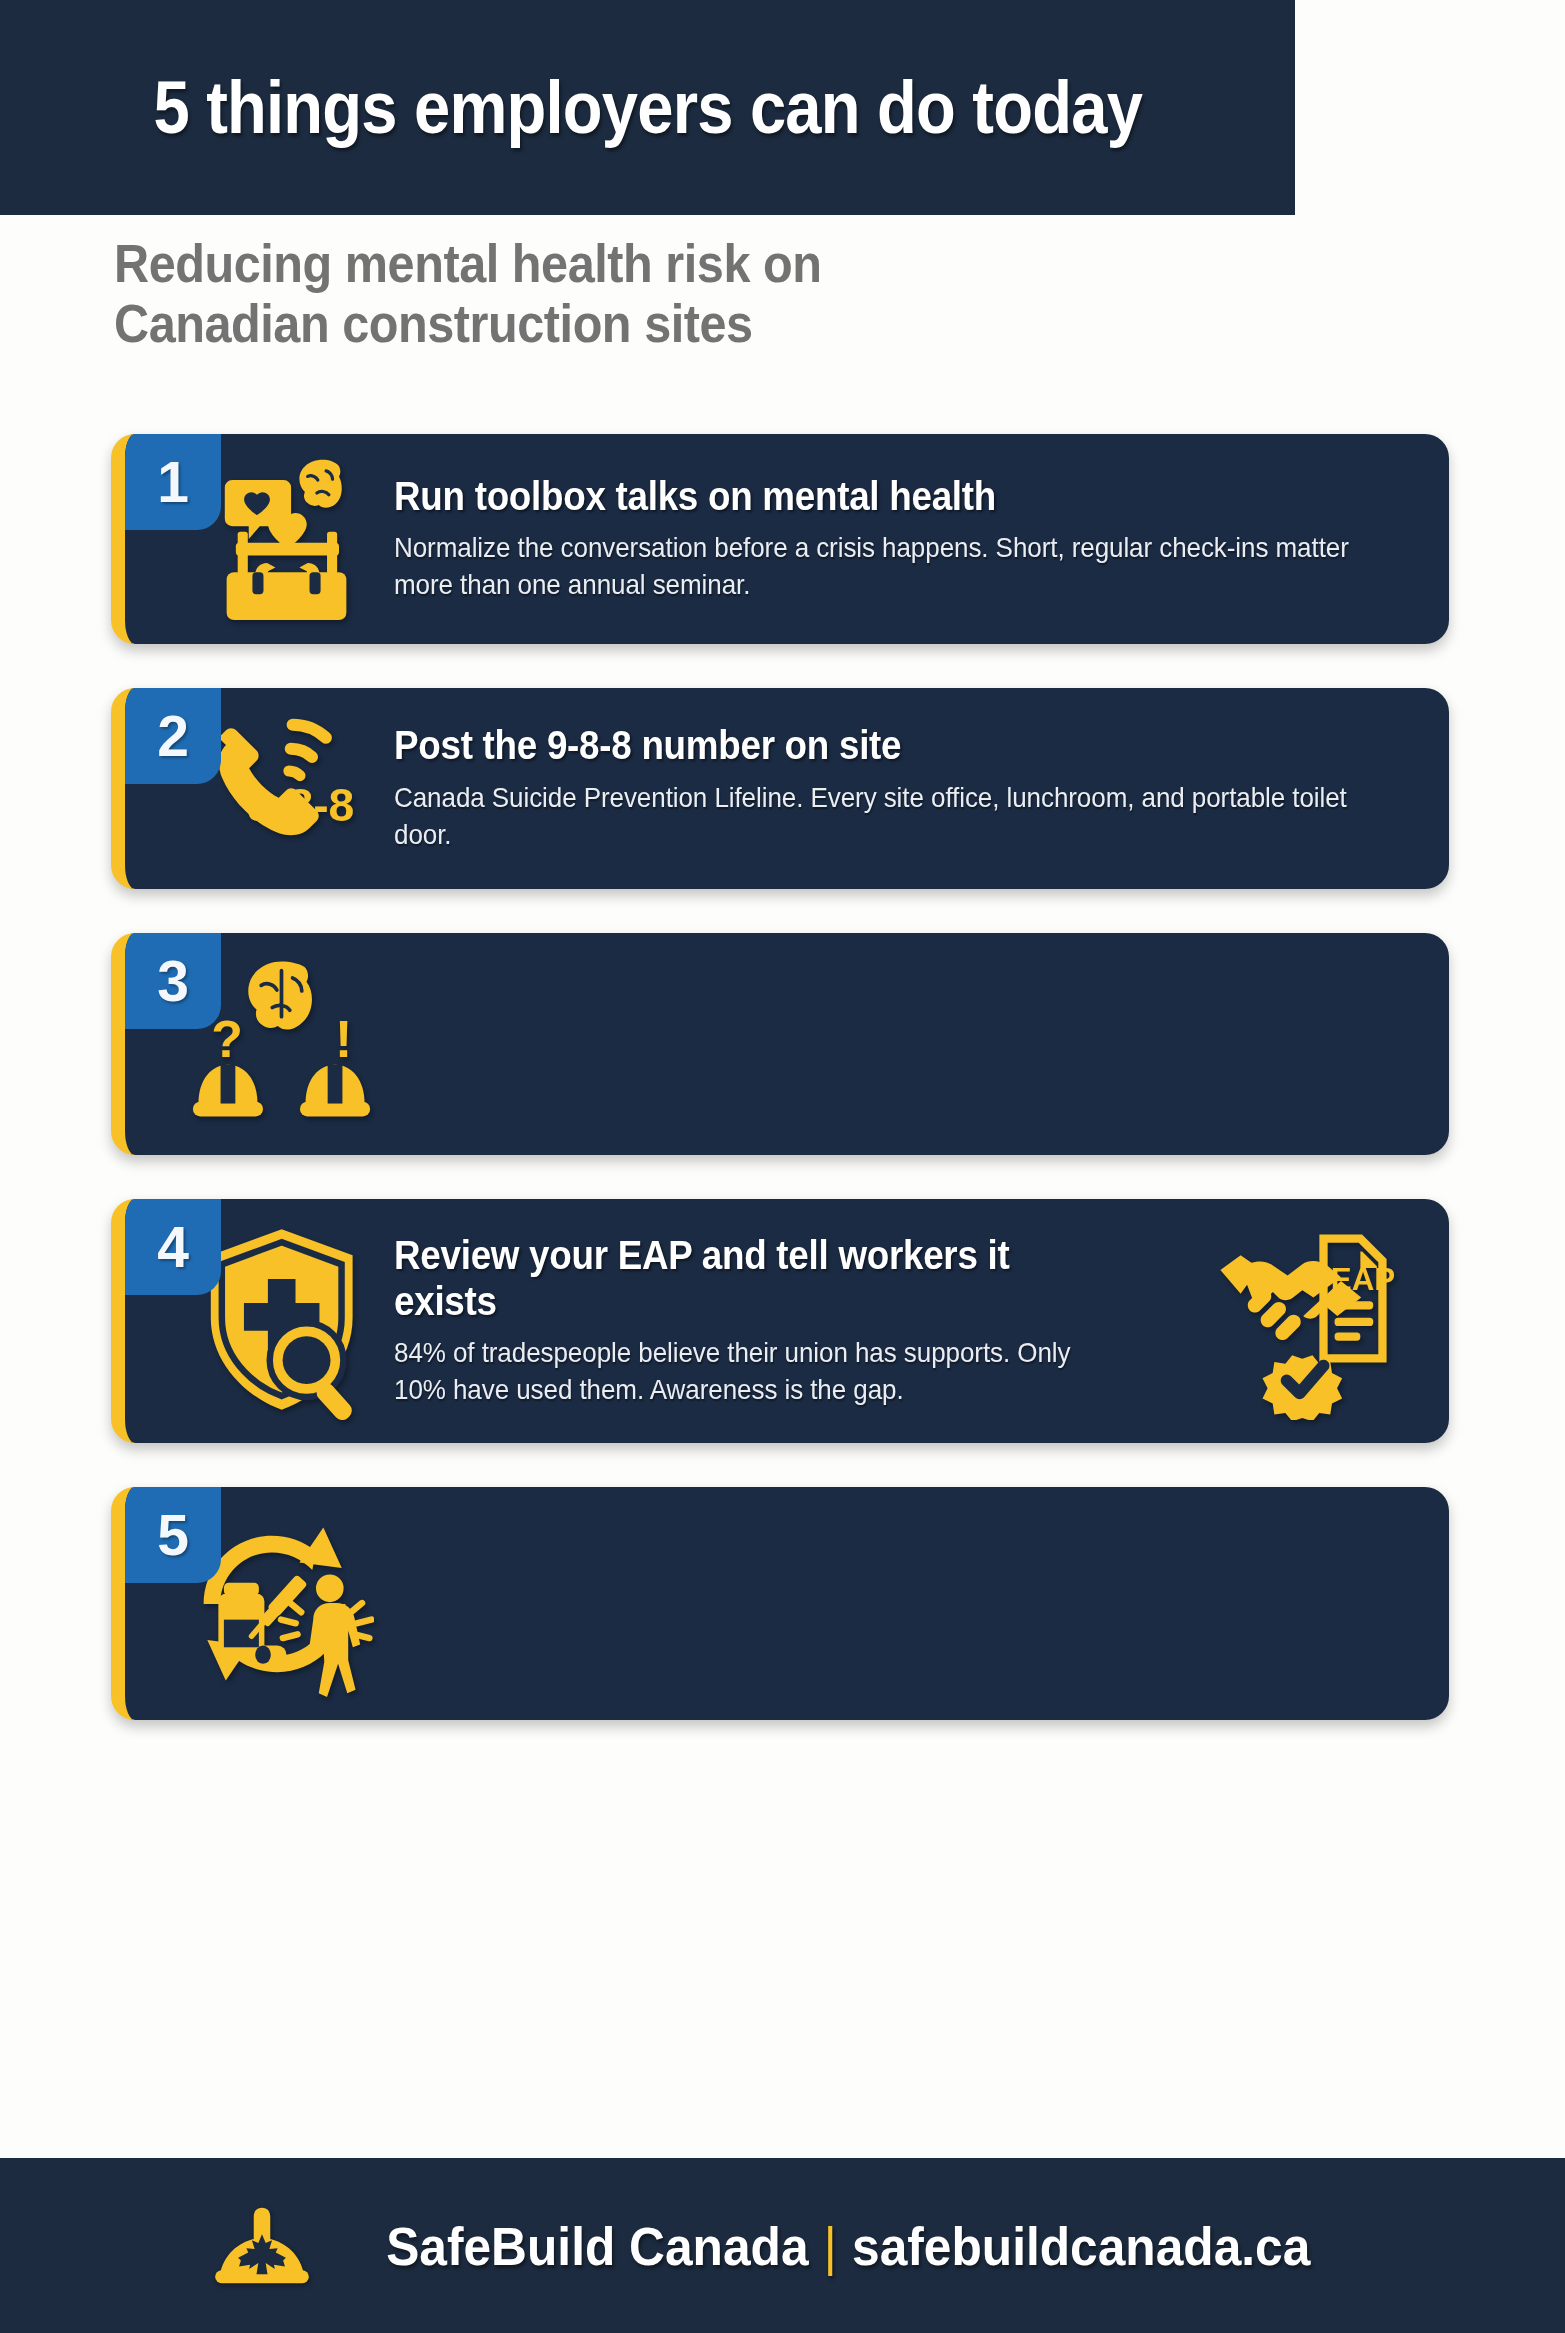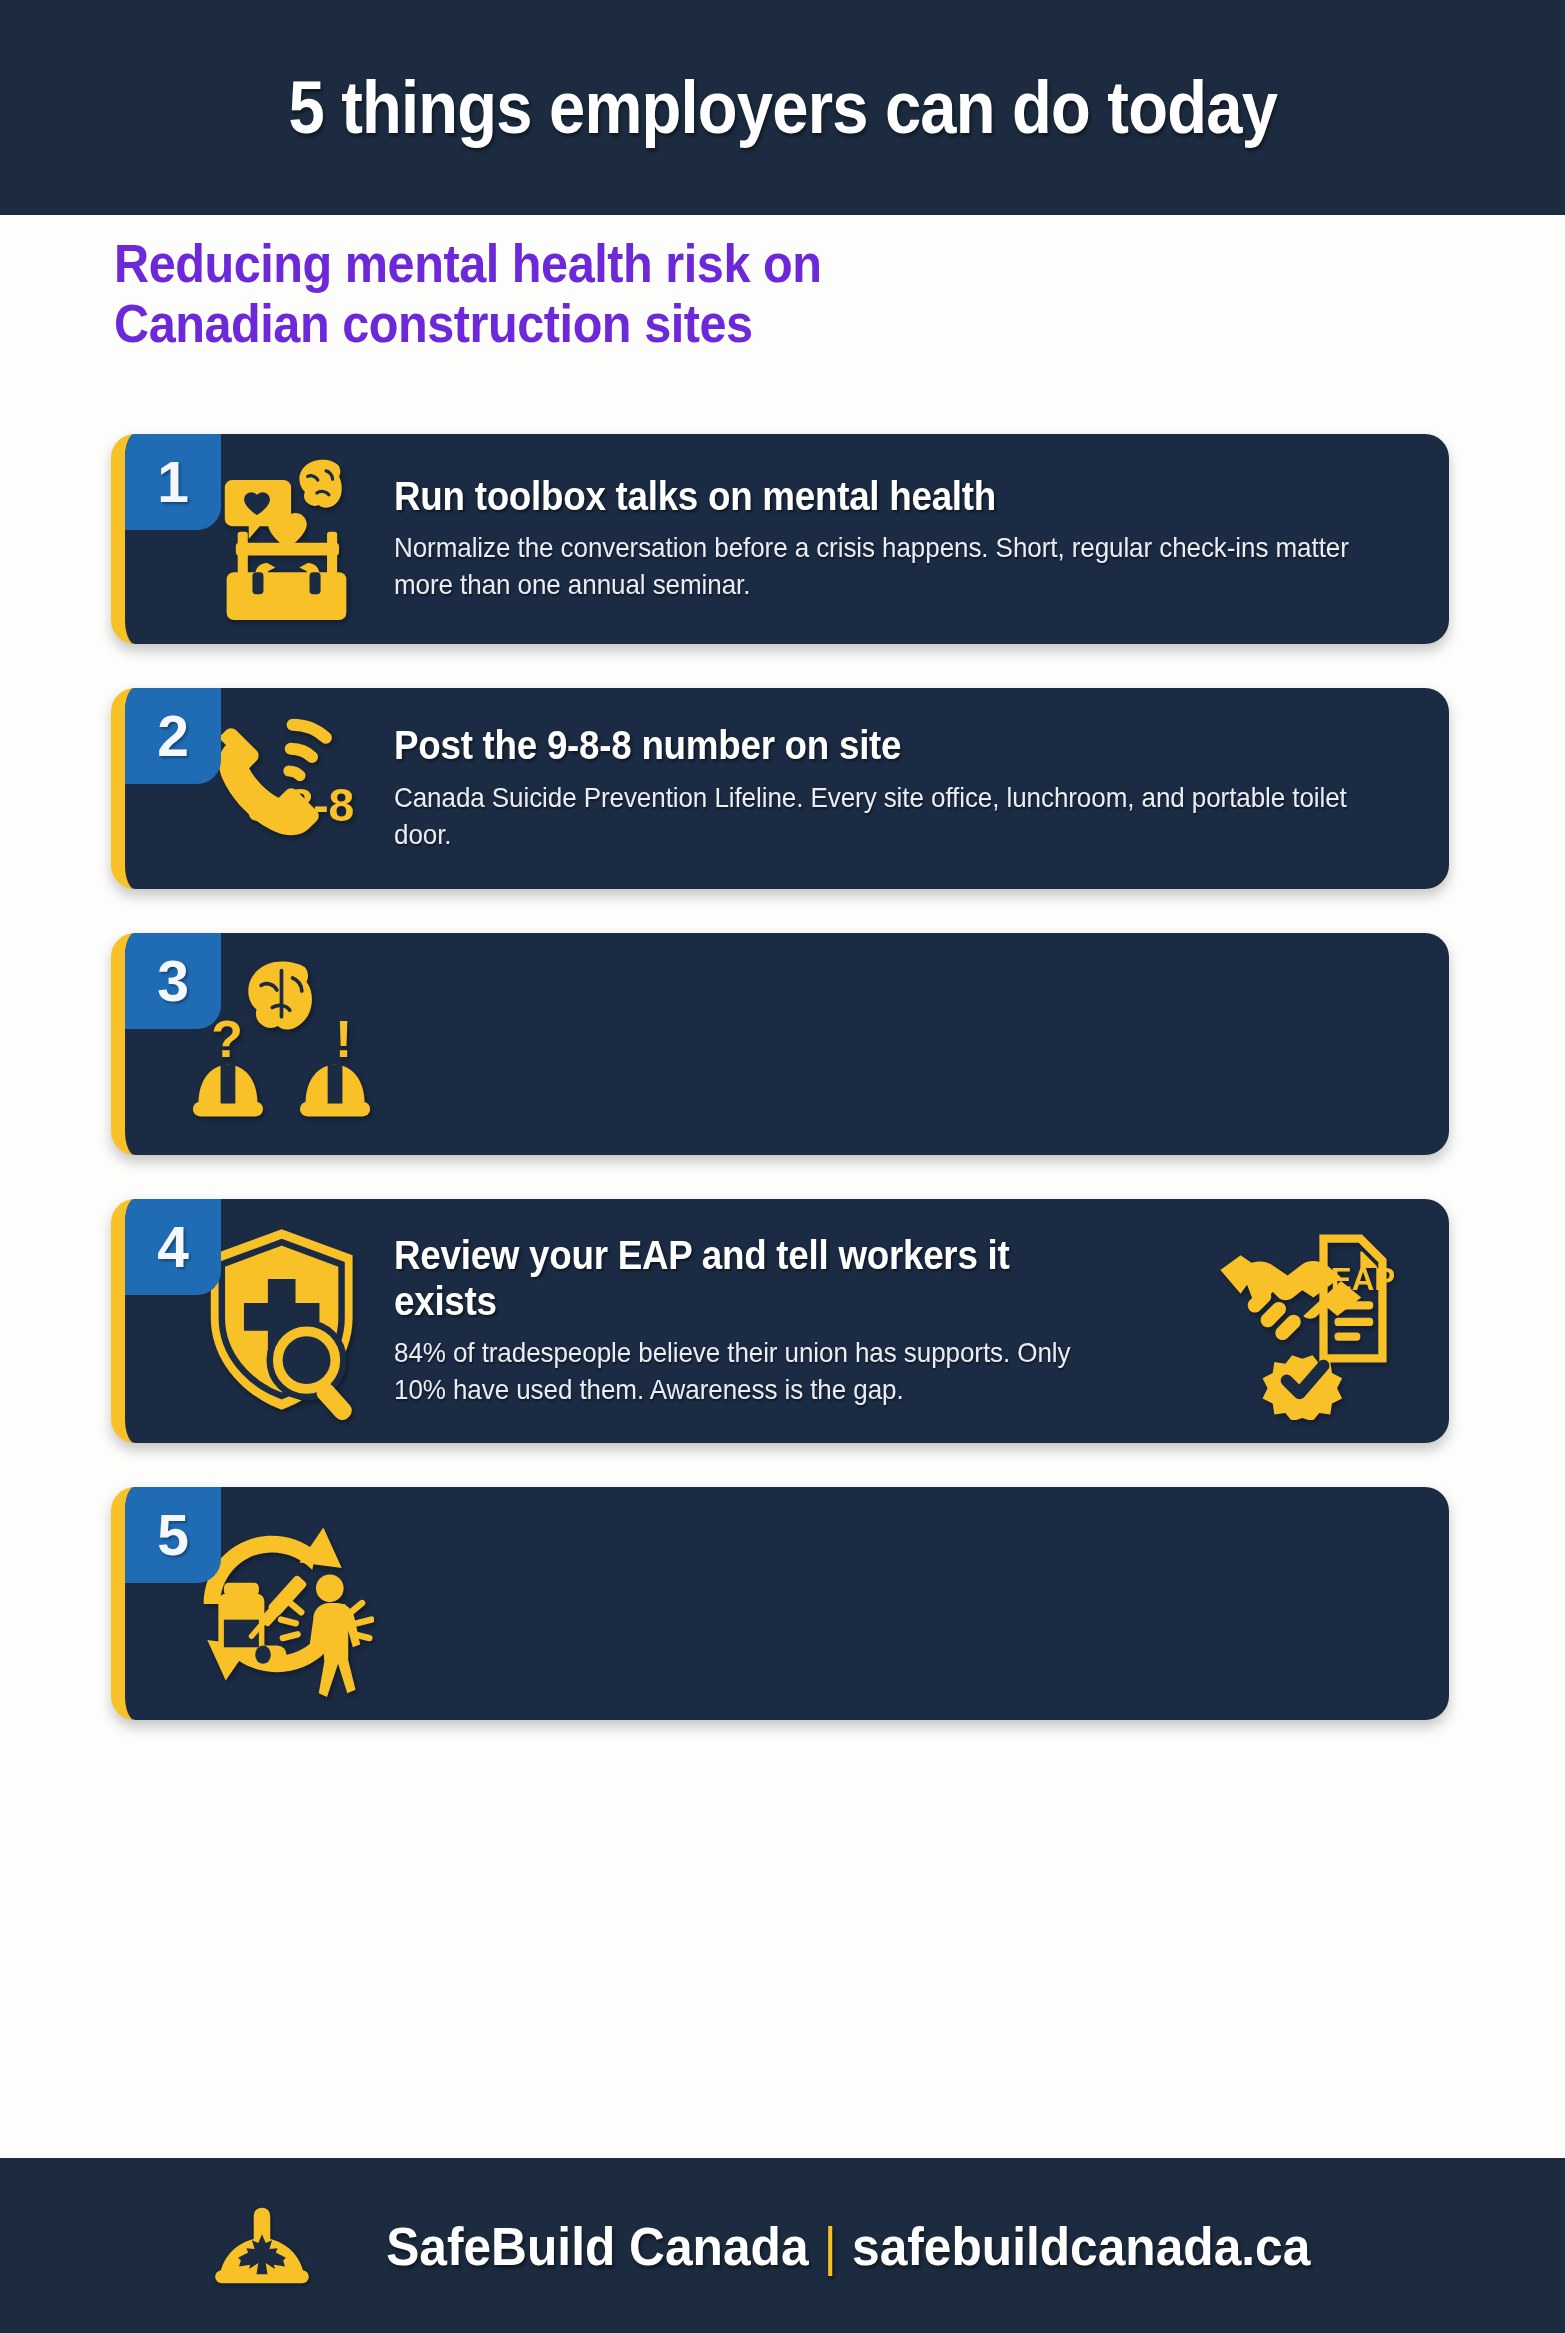--- a/index.html
+++ b/index.html
@@ -7,39 +7,39 @@
     width:1565px;height:2333px;
     background:#FCFCFB;
     font-family:"Liberation Sans","DejaVu Sans",sans-serif;
     overflow:hidden;
     position:relative;
   }
   .poster{position:relative;width:1565px;height:2333px;background:#FDFDFC;}
 
   
   .header{
-    position:absolute;left:0;top:0;width:1565px;height:215px;
+    position:absolute;left:0;top:0;width:1295px;height:215px;
     background:#1C2B3F;
     display:flex;align-items:center;justify-content:center;
   }
   .header h1{
     margin:0;
     color:#FFFFFF;
     font-size:74px;
     font-weight:bold;
     letter-spacing:-0.9px;
     transform:scaleX(0.88);
     white-space:nowrap;
     text-shadow:1.8px 2.8px 3.7px rgba(0,0,0,.45);
   }
 
   
   .subtitle{
     position:absolute;left:114px;top:233px;width:1200px;
-    color:#6d28d9;
+    color:#737373;
     font-size:54px;line-height:1.12;font-weight:bold;
     letter-spacing:-0.5px;
   }
   .subtitle .ln{display:block;transform:scaleX(0.90);transform-origin:left center;}
 
   
   .cards{position:absolute;left:0;top:434px;width:1565px;}
   .card{
     position:relative;
     margin:0 0 44px 0;

